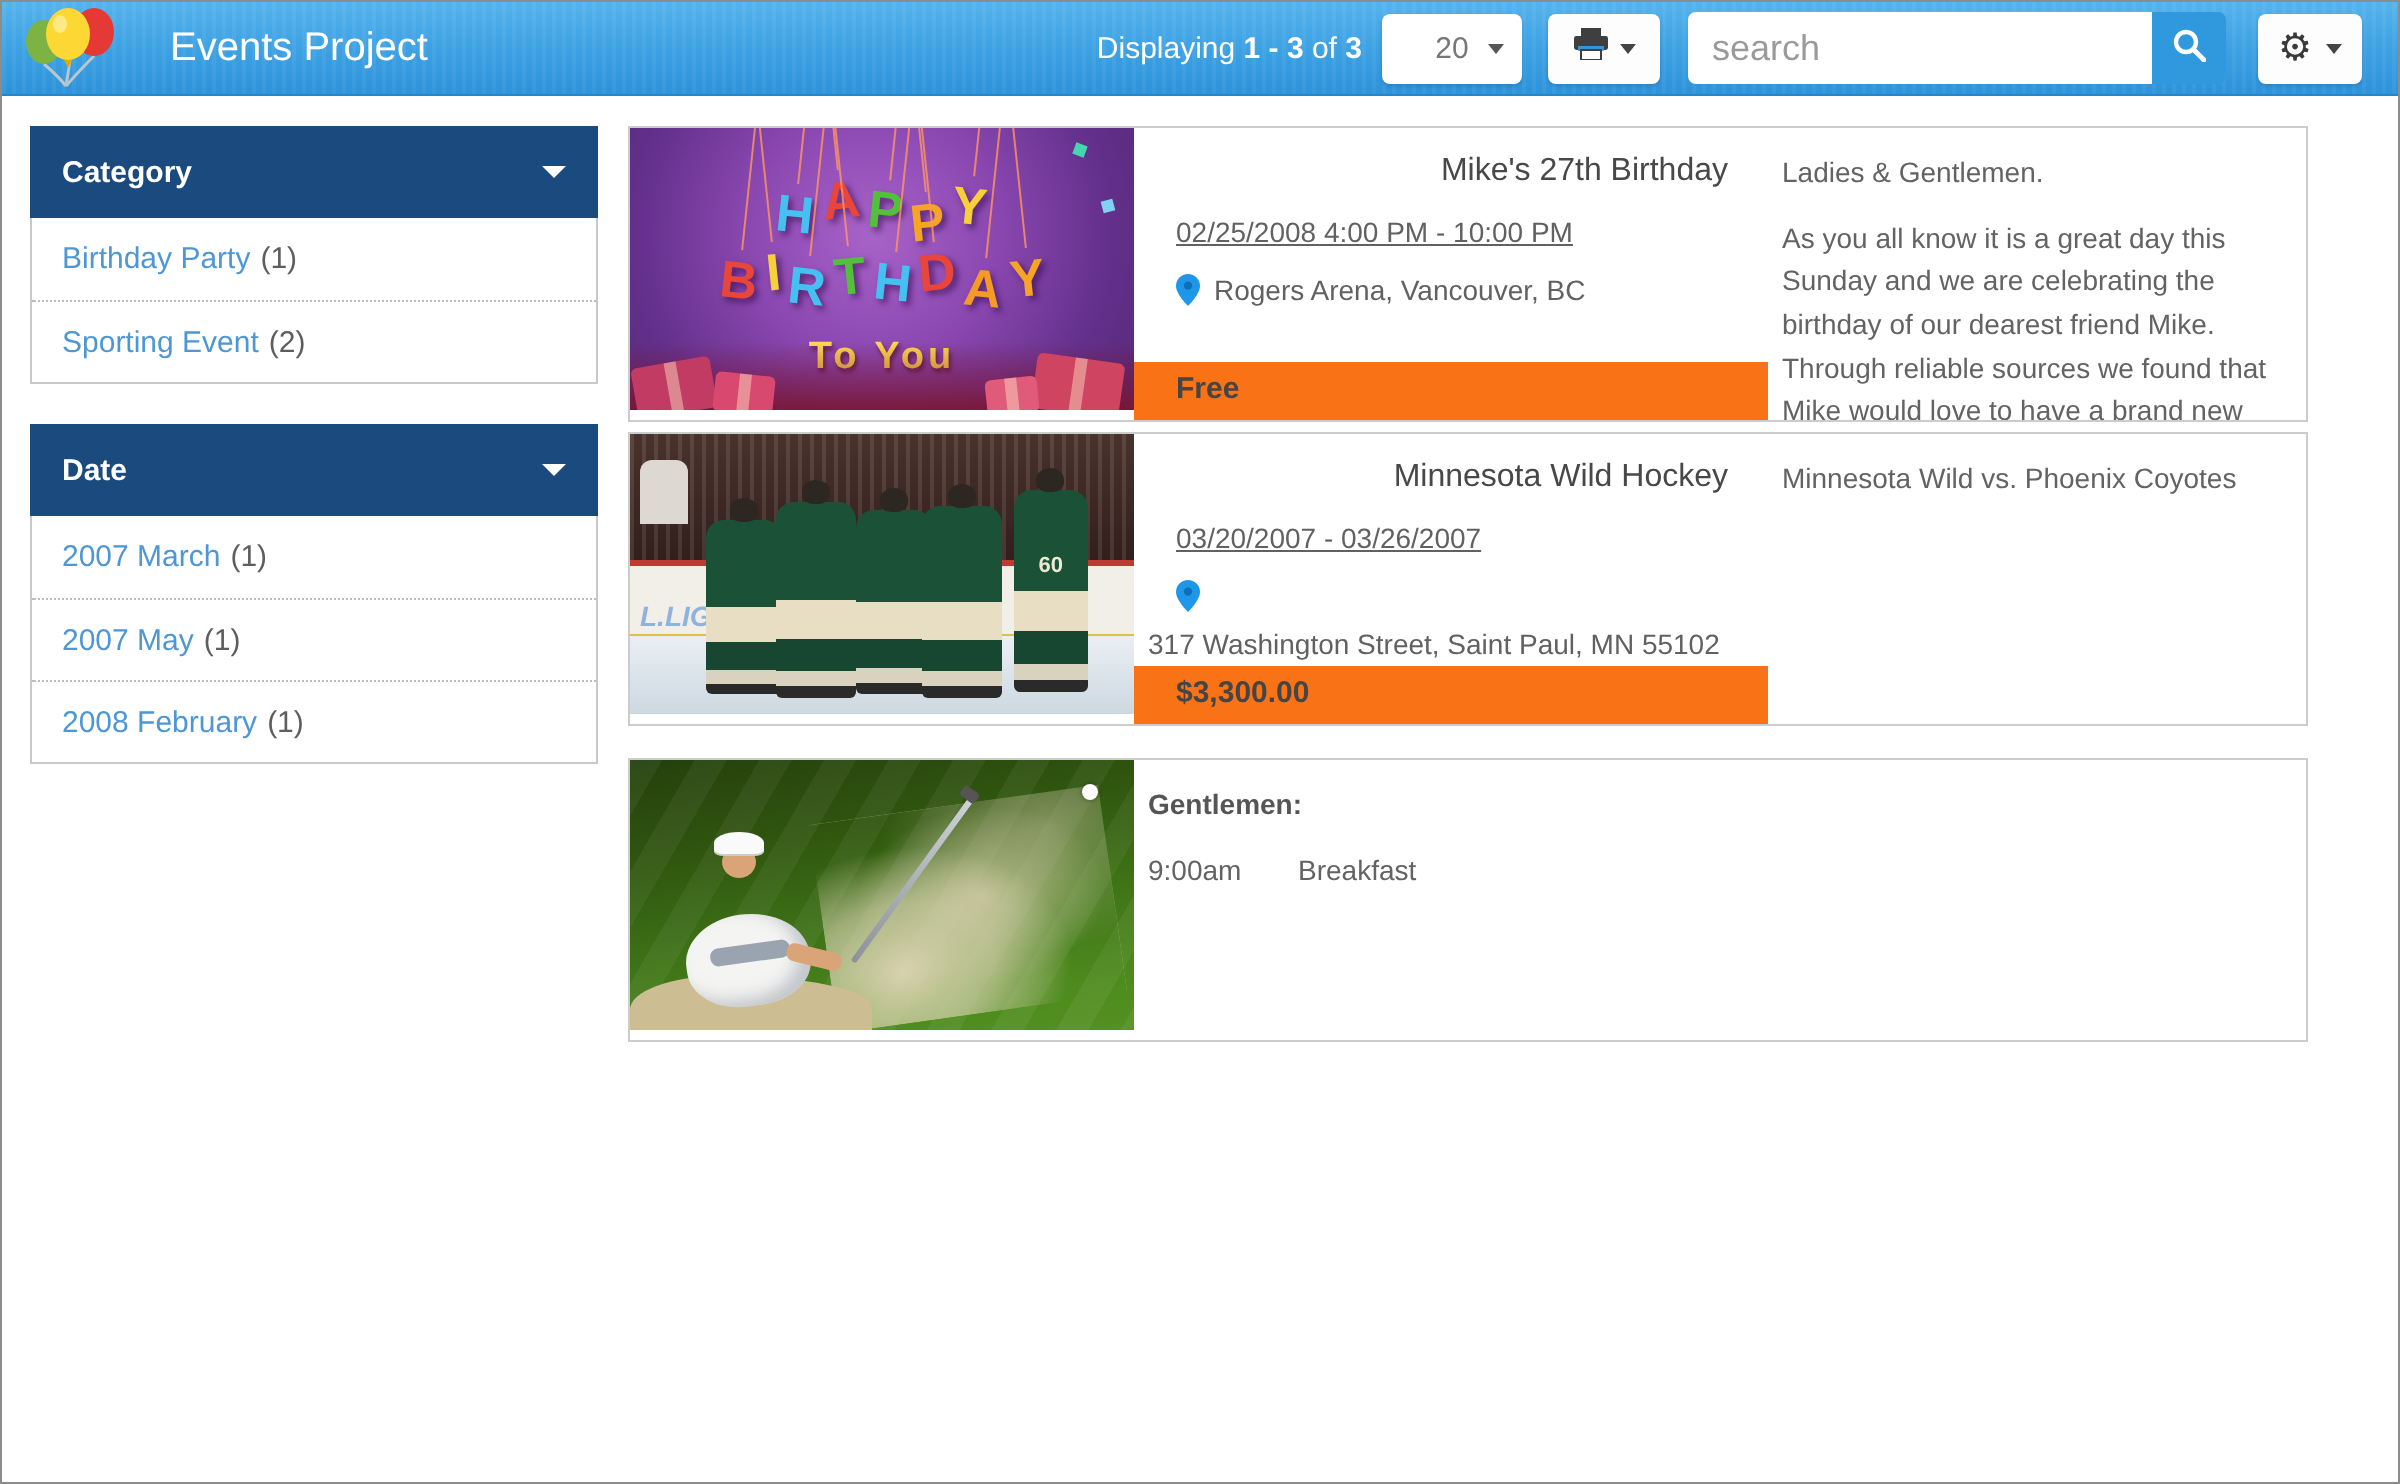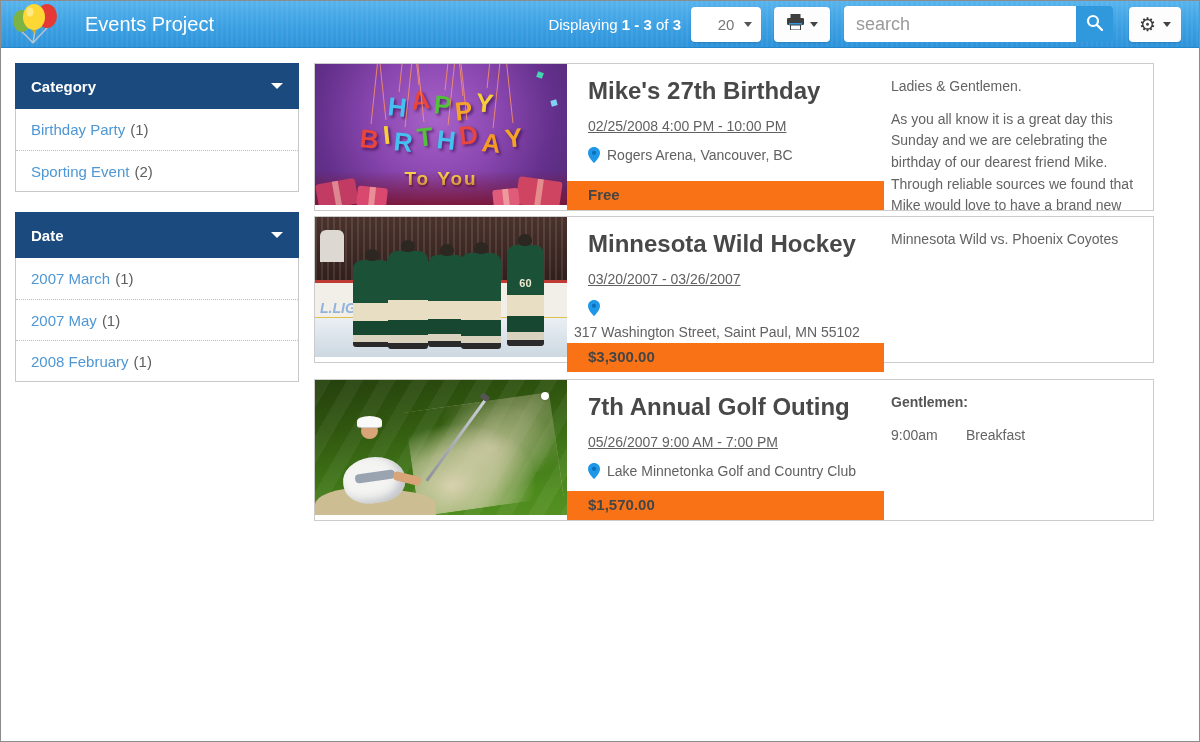--- a/index.html
+++ b/index.html
@@ -72,21 +72,21 @@
   .panel-count { color:#5e5e5e; }
 
   
   .card { display:flex; border:1px solid #ccc; background:#fff; height:148px; cursor:pointer; }
   .card.mb5 { margin-bottom:5px; }
   .card.mb16 { margin-bottom:16px; }
   .card.h2 { height:147px; }
   .card.h3 { height:142px; }
   .card-image { width:252px; flex-shrink:0; position:relative; overflow:hidden; align-self:stretch; margin-bottom:5px; }
   .card-main { width:317px; flex-shrink:0; padding:13px 20px 0 21px; display:flex; flex-direction:column; }
-  .card-title { font-size:24px; font-weight:bold; color:#484848; }
+  .card-title { font-size:16px; font-weight:normal; color:#484848;text-align:right; }
   .card-date { margin-top:13px; font-size:14px; color:#616161;text-decoration:underline; }
   .card-location { margin-top:11px; font-size:14px; color:#616161; line-height:1.5; }
   .pin { display:inline-block; margin-right:7px; vertical-align:-3px; }
   .loc-wide { white-space:nowrap; display:inline-block; margin-left:-14px; }
   .card-price {
     margin-top:auto; background:#f97316; padding:5px 20px 7px 21px;
     margin-left:-21px; margin-right:-20px;
     font-size:15px; font-weight:bold; color:#454545;
   }
   .card-desc { flex:1; padding:12px 12px 0 7px; font-size:14px; color:#636363; line-height:1.55; overflow:hidden; min-width:0; }
@@ -361,31 +361,20 @@
             <div class="gf-club"></div>
             <div class="gf-body"></div>
             <div class="gf-stripe"></div>
             <div class="gf-arm"></div>
             <div class="gf-head"></div>
             <div class="gf-cap"></div>
           </div>
           <div class="gf-ball"></div>
         </div>
       </div>
-      <div class="card-main">
-        <div class="card-title">7th Annual Golf Outing</div>
-        <div class="card-date">05/26/2007 9:00 AM - 7:00 PM</div>
-        <div class="card-location">
-          <span class="pin"><svg width="12" height="16" viewBox="0 0 12 16">
-                <path d="M6 0C2.7 0 0 2.6 0 5.9 0 10.3 6 16 6 16s6-5.7 6-10.1C12 2.6 9.3 0 6 0z" fill="#1f97e8"></path>
-                <circle cx="6" cy="5.8" r="2.1" fill="#0d6fb8"></circle>
-              </svg></span><span>Lake Minnetonka Golf and Country Club</span>
-        </div>
-        <div class="card-price">$1,570.00</div>
-      </div>
       <div class="card-desc">
         <div class="sched-label">Gentlemen:</div>
         <div class="sched-row">
           <span class="sched-time">9:00am</span>
           <span>Breakfast</span>
         </div>
       </div>
     </div>
 
   </div>

